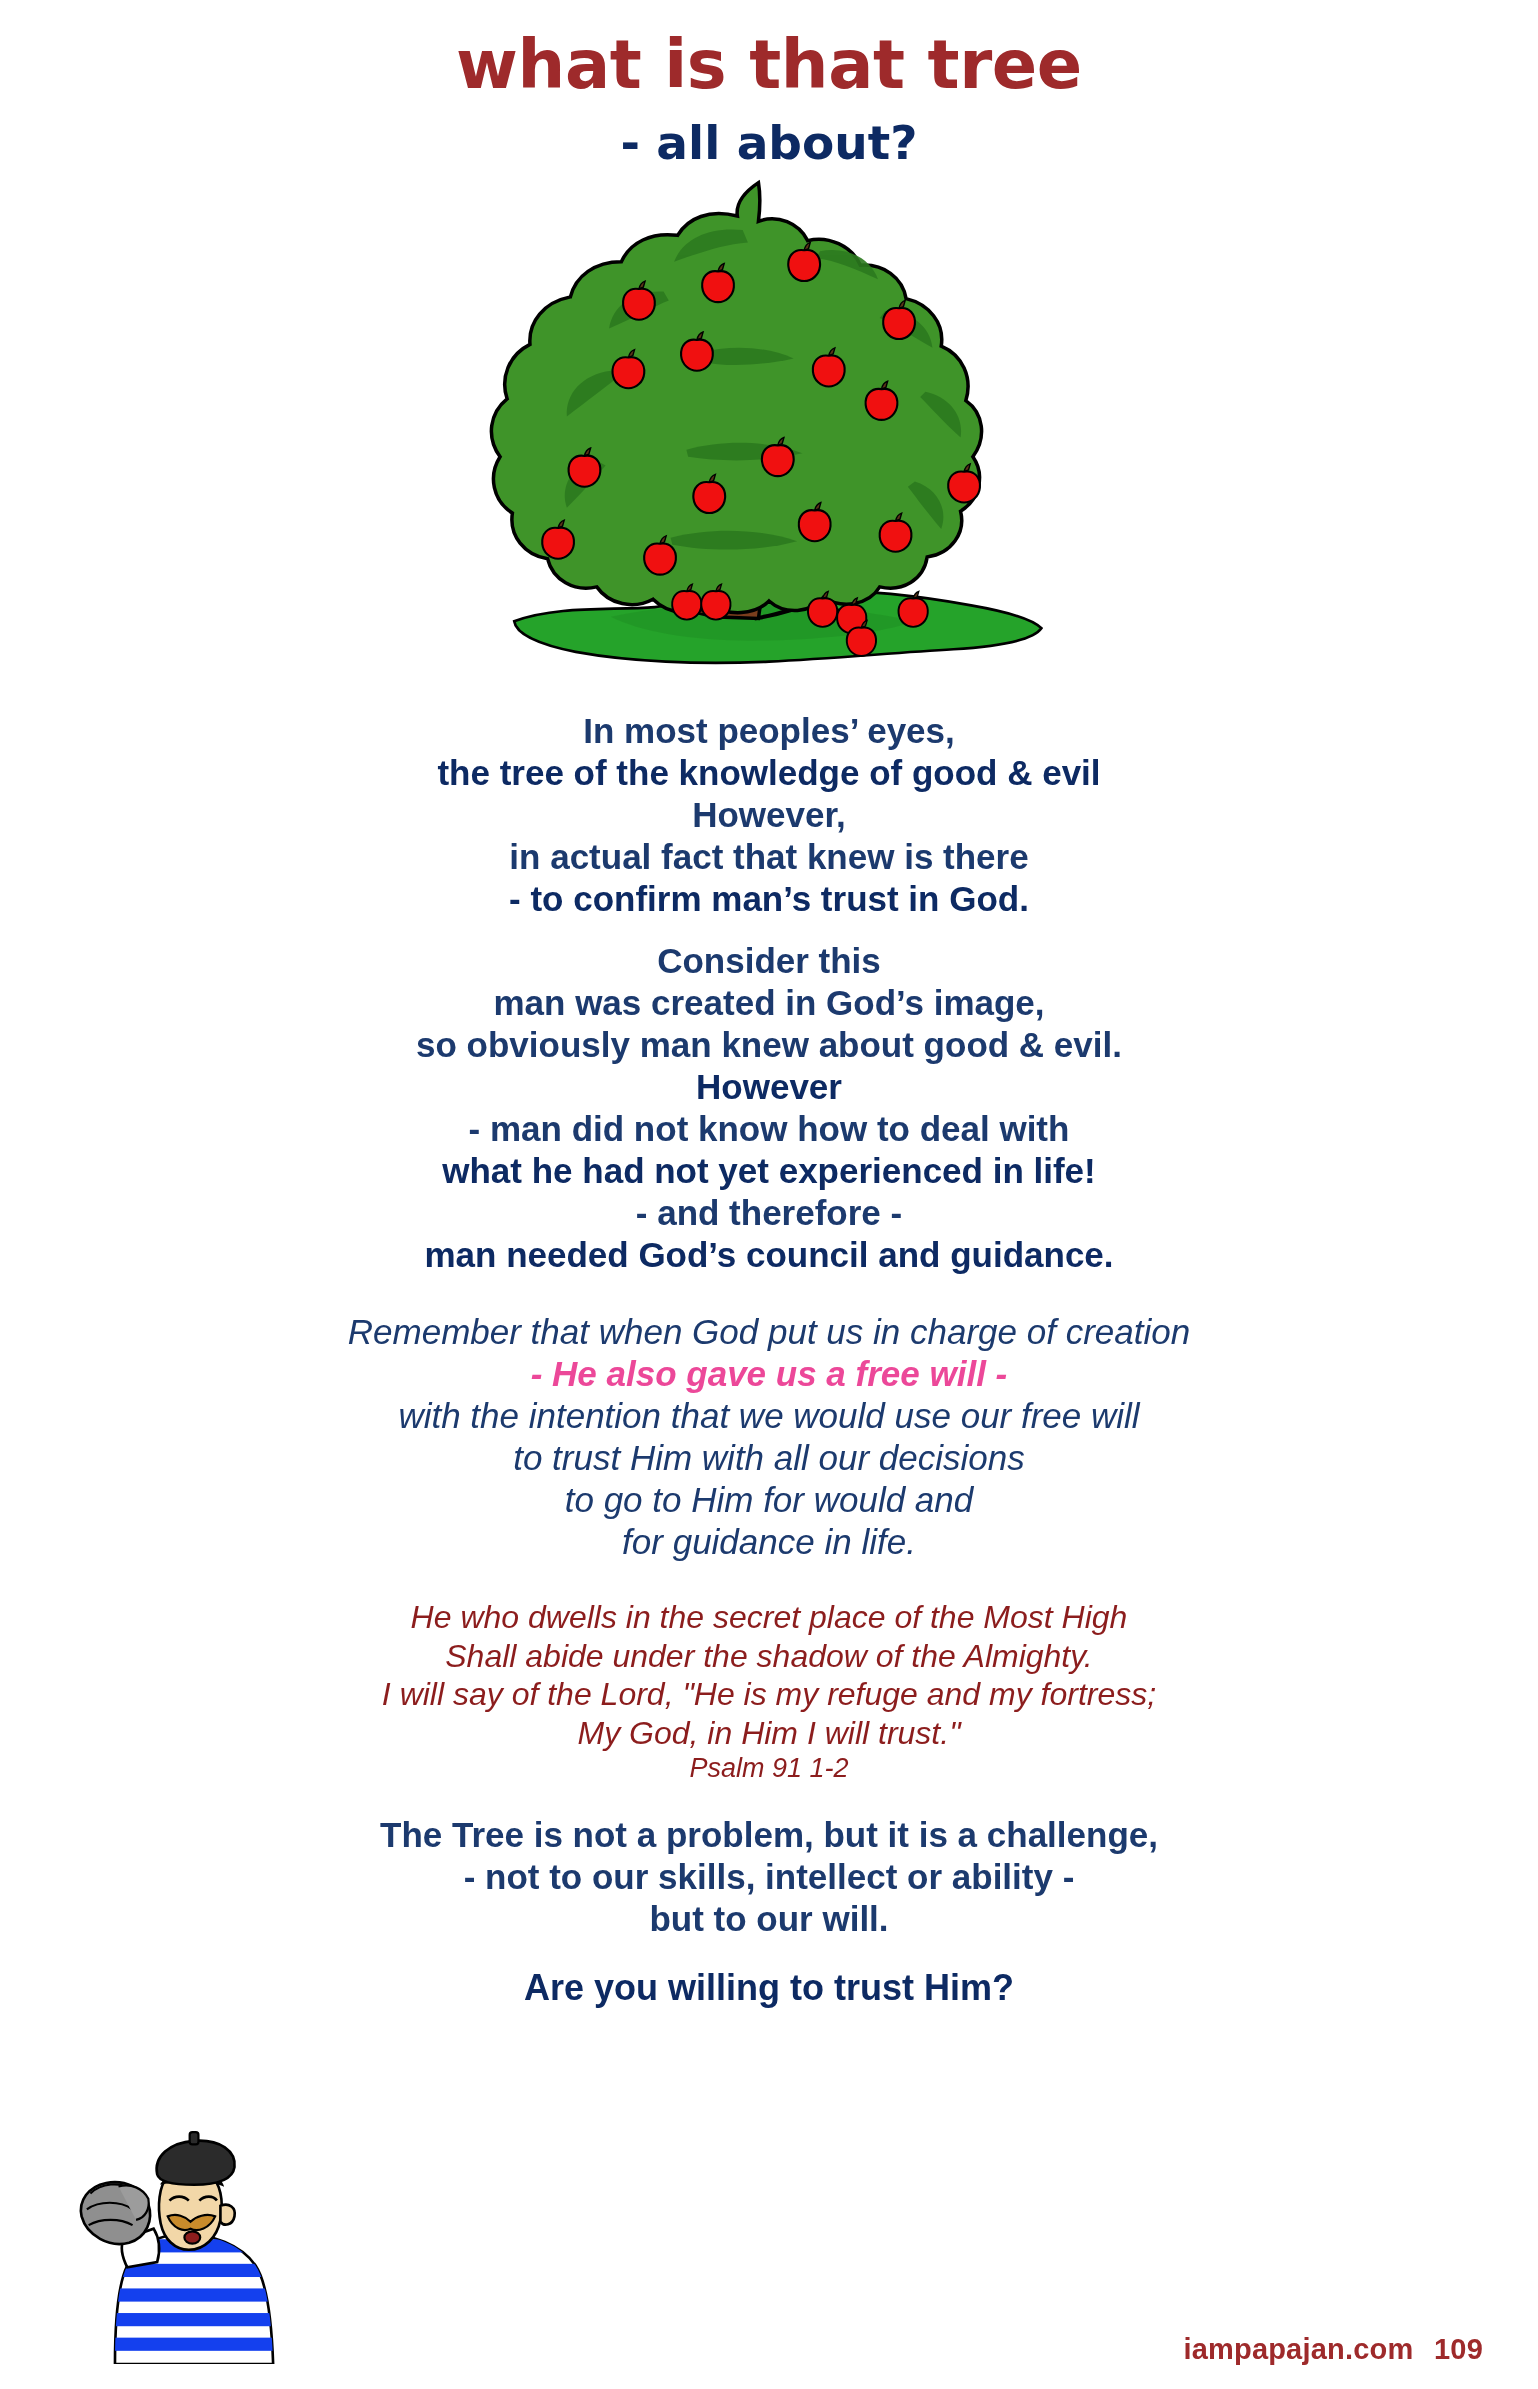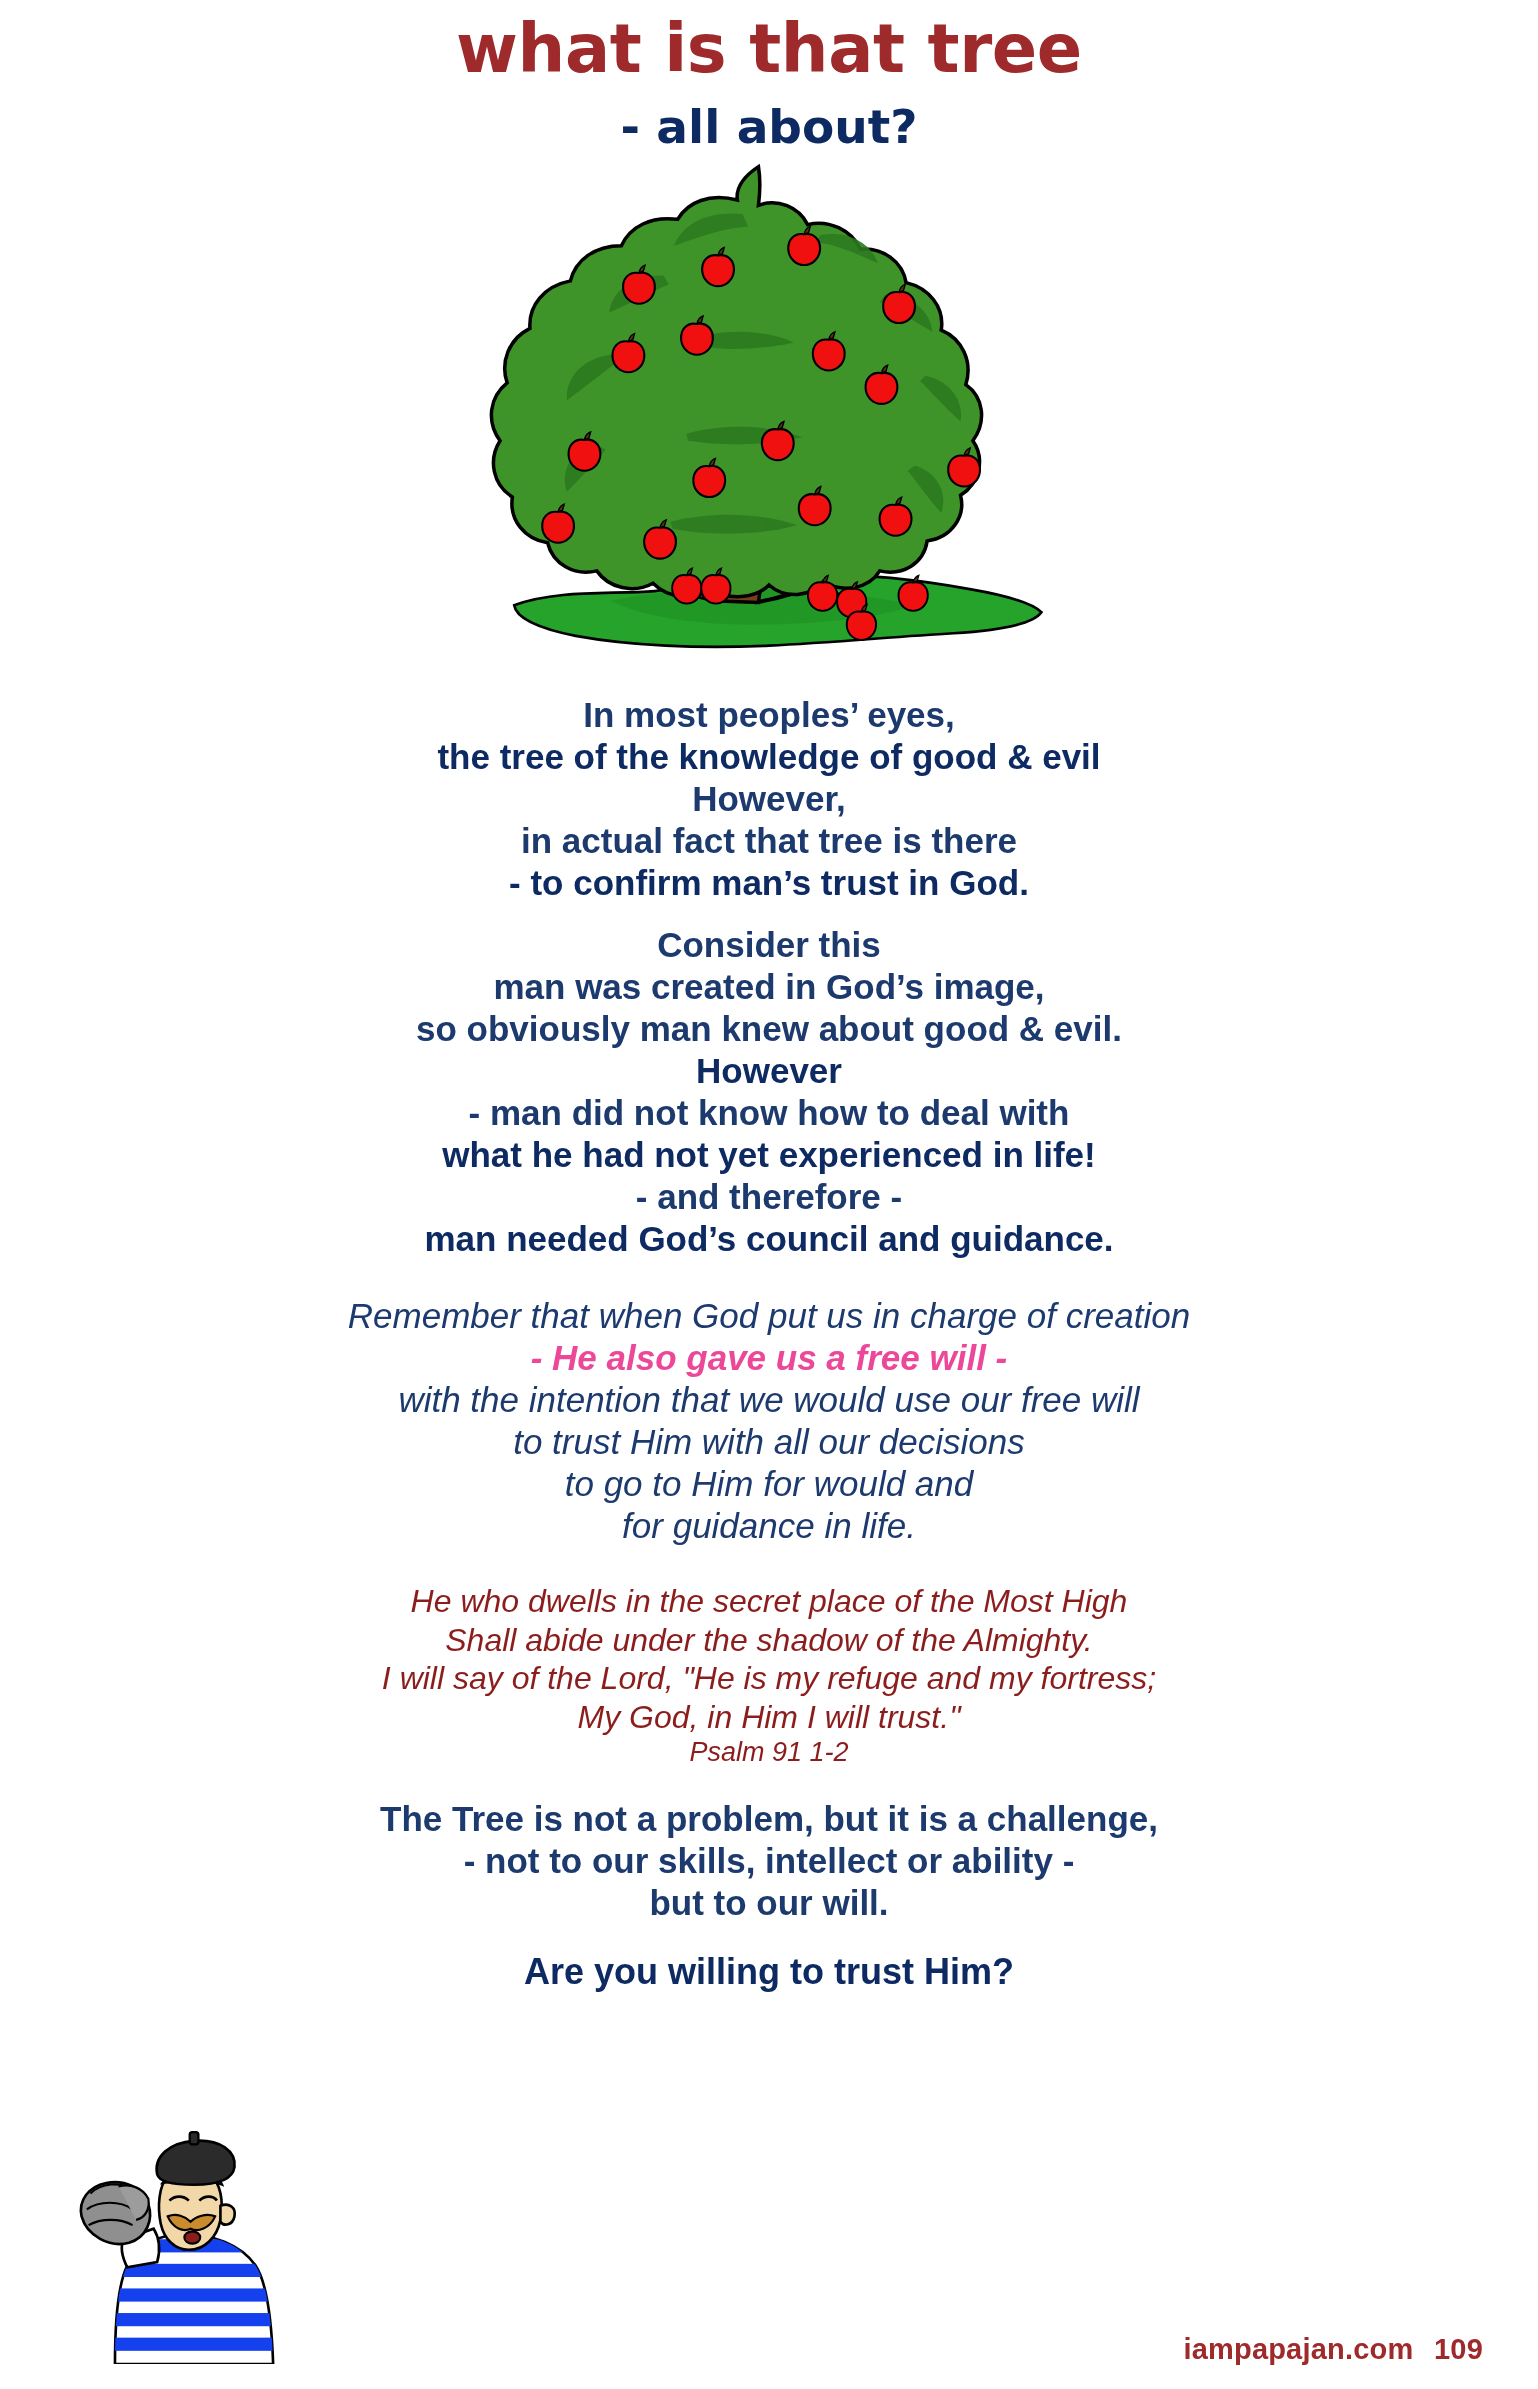--- a/index.html
+++ b/index.html
@@ -15,21 +15,21 @@
     color: #12306b;
     position: relative;
     overflow: hidden;
   }
 
   .page {
     width: 1538px;
     height: 2389px;
     position: relative;
     background: #ffffff;
-    padding: 0;
+    padding: 16px;
   }
 
   
   .title-wrap {
     text-align: center;
     padding-top: 16px;
   }
   .main-title {
     font-size: 67px;
     font-weight: bold;
@@ -203,21 +203,21 @@
         <use href="#appleGlyph" x="452" y="528" transform="scale(0.92) translate(21,42)"></use>
         <use href="#appleGlyph" x="516" y="492" transform="scale(0.92) translate(21,42)"></use>
       </g>
     </svg>
   </div>
 
   <div class="block b1">
     <span class="ln t-reg">In most peoples’ eyes,</span>
     <span class="ln t-bold">the tree of the knowledge of good &amp; evil</span>
     <span class="ln t-reg">However,</span>
-    <span class="ln t-reg">in actual fact that tree is there</span>
+    <span class="ln t-reg">in actual fact that knew is there</span>
     <span class="ln t-bold">- to confirm man’s trust in God.</span>
   </div>
 
   <div class="block b2">
     <span class="ln t-reg">Consider this</span>
     <span class="ln t-reg">man was created in God’s image,</span>
     <span class="ln t-reg">so obviously man knew about good &amp; evil.</span>
     <span class="ln t-bold">However</span>
     <span class="ln t-reg">- man did not know how to deal with</span>
     <span class="ln t-bold">what he had not yet experienced in life!</span>

